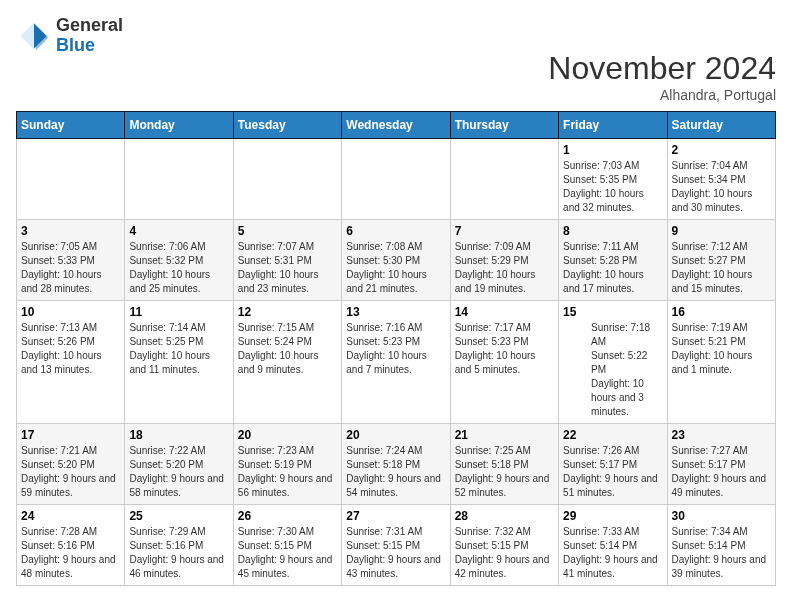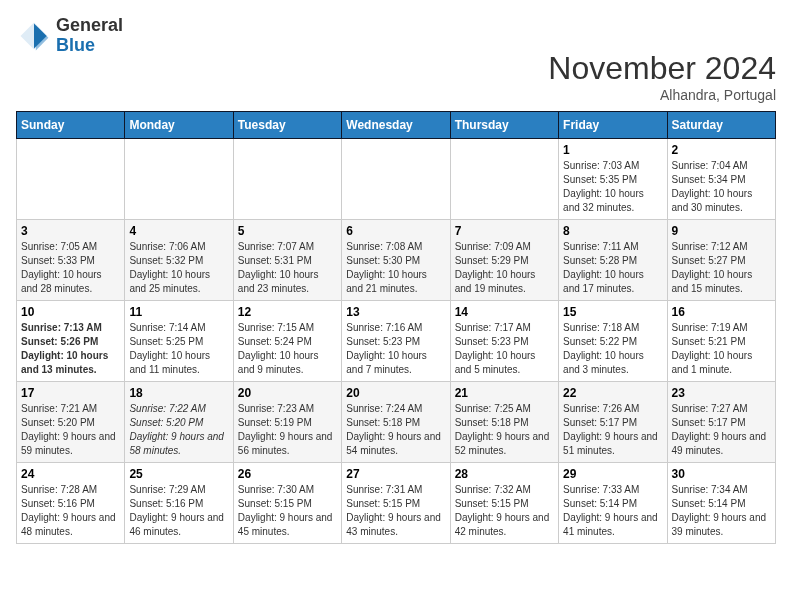--- a/index.html
+++ b/index.html
@@ -178,21 +178,21 @@
         <td>
           <span class="day-number">9</span>
           <div class="day-info" style="white-space: pre-line;">Sunrise: 7:12 AM
 Sunset: 5:27 PM
 Daylight: 10 hours and 15 minutes.</div>
         </td>
       </tr>
       <tr>
         <td>
           <span class="day-number">10</span>
-          <div class="day-info" style="white-space: pre-line; font-weight: bold;">Sunrise: 7:13 AM
+          <div class="day-info" style="white-space: pre-line;">Sunrise: 7:13 AM
 Sunset: 5:26 PM
 Daylight: 10 hours and 13 minutes.</div>
         </td>
         <td>
           <span class="day-number">11</span>
           <div class="day-info" style="white-space: pre-line;">Sunrise: 7:14 AM
 Sunset: 5:25 PM
 Daylight: 10 hours and 11 minutes.</div>
         </td>
         <td>
@@ -208,41 +208,41 @@
 Daylight: 10 hours and 7 minutes.</div>
         </td>
         <td>
           <span class="day-number">14</span>
           <div class="day-info" style="white-space: pre-line;">Sunrise: 7:17 AM
 Sunset: 5:23 PM
 Daylight: 10 hours and 5 minutes.</div>
         </td>
         <td>
           <span class="day-number">15</span>
-          <div class="day-info" style="white-space: pre-line;">Sunrise: 7:18 AM
+          <div class="day-info" style="white-space: pre-line; margin-left: 28px;">Sunrise: 7:18 AM
 Sunset: 5:22 PM
 Daylight: 10 hours and 3 minutes.</div>
         </td>
         <td>
           <span class="day-number">16</span>
           <div class="day-info" style="white-space: pre-line;">Sunrise: 7:19 AM
 Sunset: 5:21 PM
 Daylight: 10 hours and 1 minute.</div>
         </td>
       </tr>
       <tr>
         <td>
           <span class="day-number">17</span>
           <div class="day-info" style="white-space: pre-line;">Sunrise: 7:21 AM
 Sunset: 5:20 PM
 Daylight: 9 hours and 59 minutes.</div>
         </td>
         <td>
           <span class="day-number">18</span>
-          <div class="day-info" style="white-space: pre-line; font-style: italic;">Sunrise: 7:22 AM
+          <div class="day-info" style="white-space: pre-line;">Sunrise: 7:22 AM
 Sunset: 5:20 PM
 Daylight: 9 hours and 58 minutes.</div>
         </td>
         <td>
           <span class="day-number">20</span>
           <div class="day-info" style="white-space: pre-line;">Sunrise: 7:23 AM
 Sunset: 5:19 PM
 Daylight: 9 hours and 56 minutes.</div>
         </td>
         <td>

